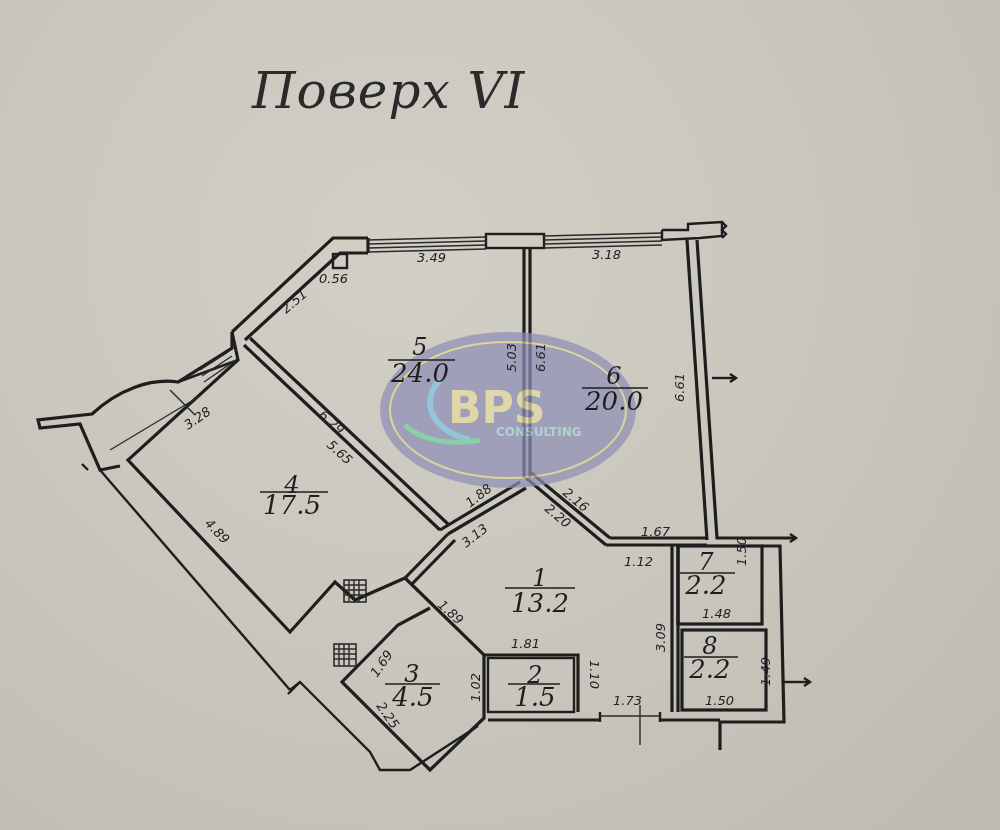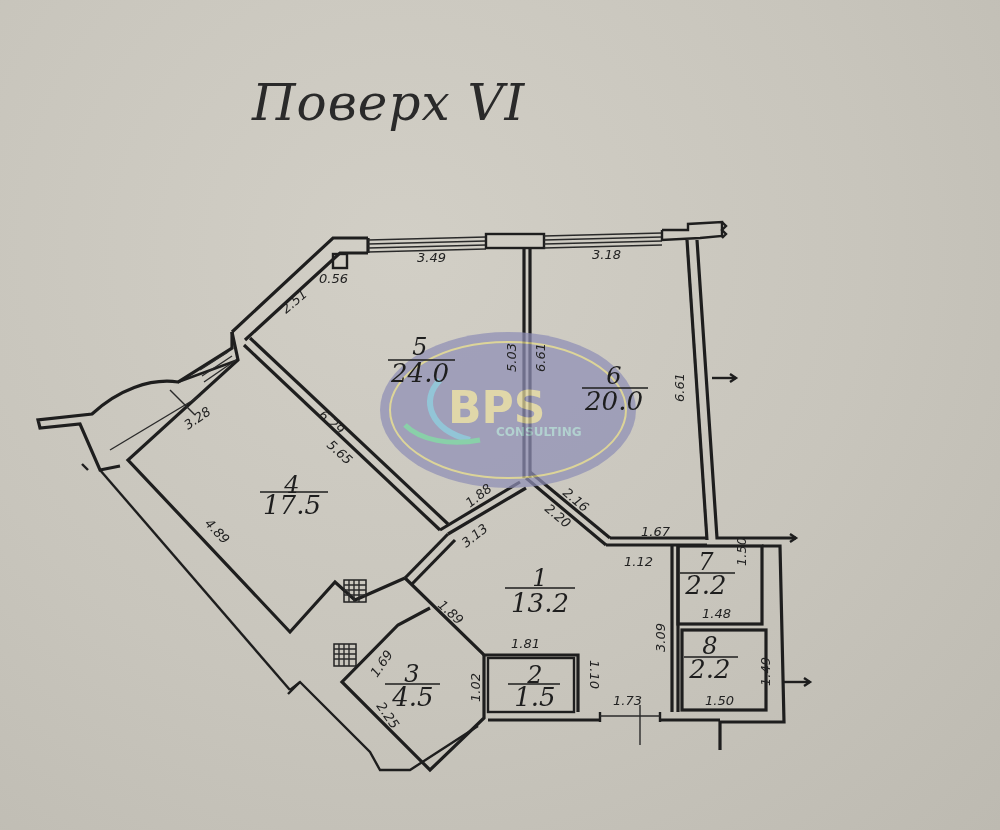--- a/index.html
+++ b/index.html
@@ -10,21 +10,20 @@
   }
   .page {
     position:relative; width:1000px; height:830px;
     background: radial-gradient(ellipse at 40% 30%, #d2cfc6 0%, #c8c5bc 55%, #bdbab1 100%);
   }
   .title {
     position:absolute; left:252px; top:62px;
     font-family:"DejaVu Serif", serif;
     font-style:italic; font-size:50px; color:#2a2a2a;
     letter-spacing:1px;
-    margin-top:12px;
   }
   svg { position:absolute; left:0; top:0; }
   .wall { fill:none; stroke:#1e1e1e; stroke-width:3.2; stroke-linejoin:miter; }
   .wall2 { fill:none; stroke:#1e1e1e; stroke-width:2.4; }
   .thin { fill:none; stroke:#2a2a2a; stroke-width:1.4; }
   .dim { font-family:"DejaVu Sans", sans-serif; font-style:italic; font-size:13px; fill:#222; }
   .rnum { font-family:"DejaVu Serif", serif; font-style:italic; font-size:24px; fill:#1e1e1e; text-anchor:middle; }
   .rarea { font-family:"DejaVu Serif", serif; font-style:italic; font-size:26px; fill:#1e1e1e; text-anchor:middle; }
   .frac { stroke:#1e1e1e; stroke-width:1.6; }
   .wm-text { font-family:"DejaVu Sans", sans-serif; font-weight:bold; }

